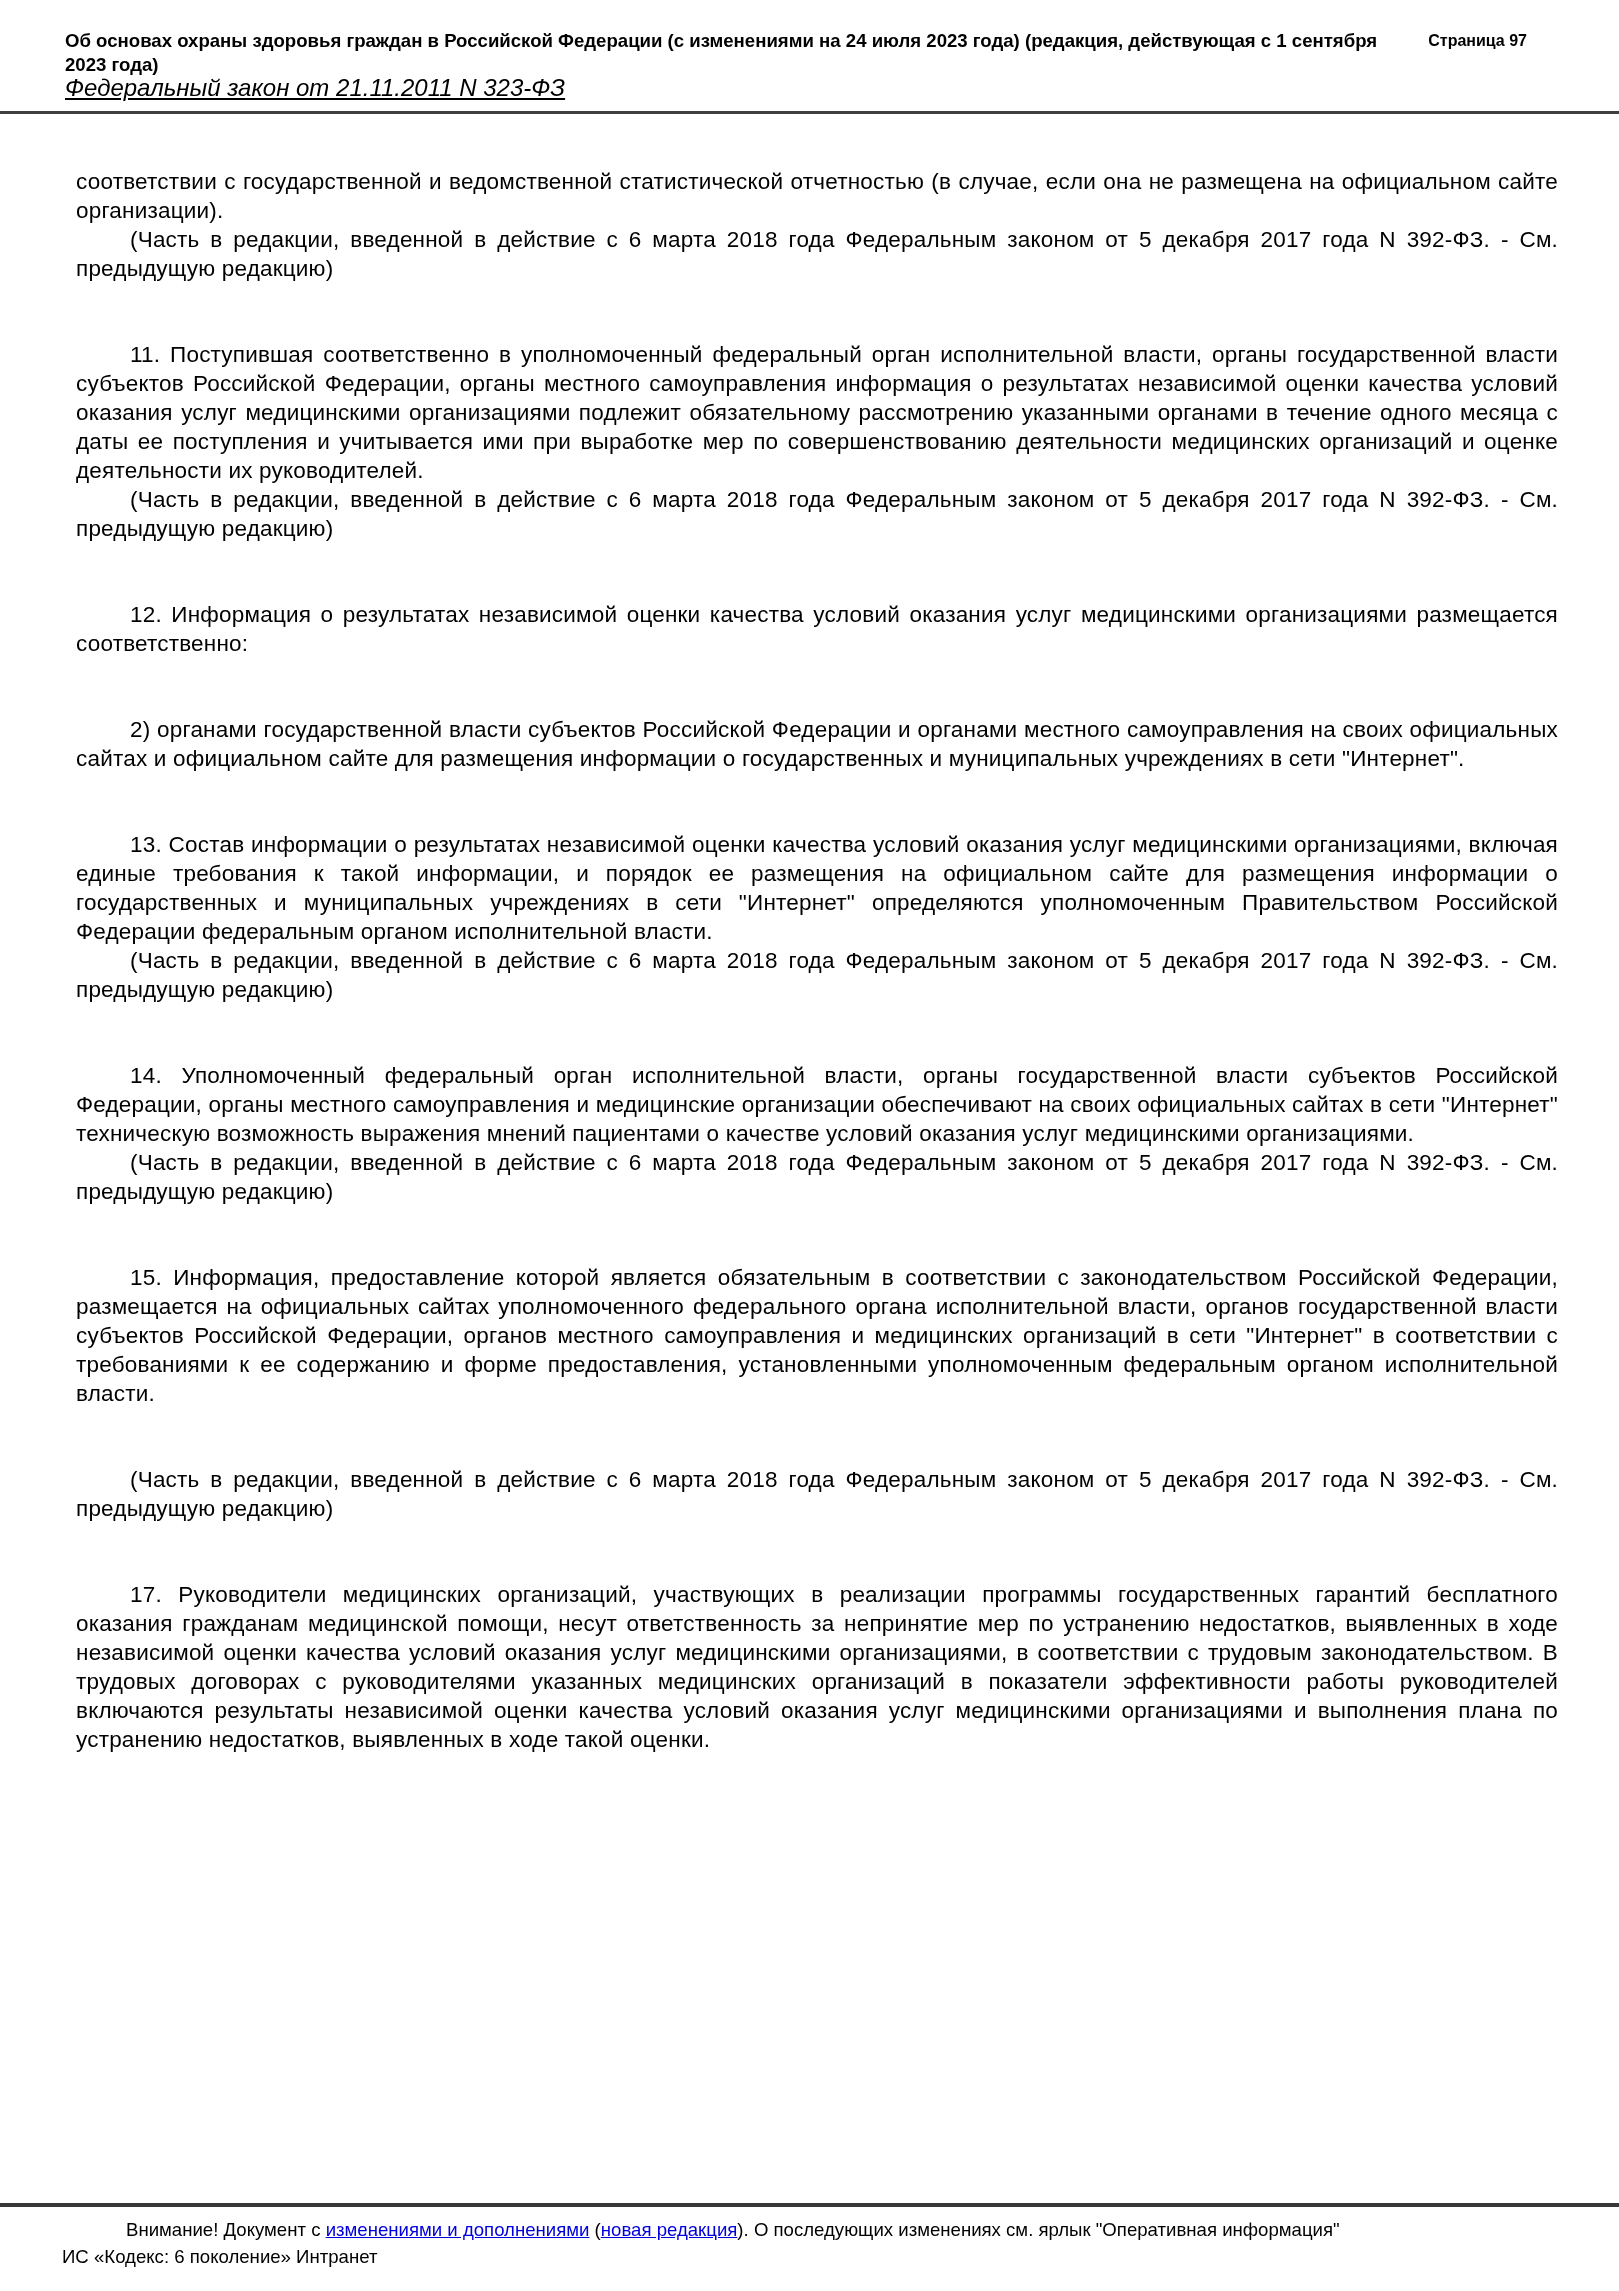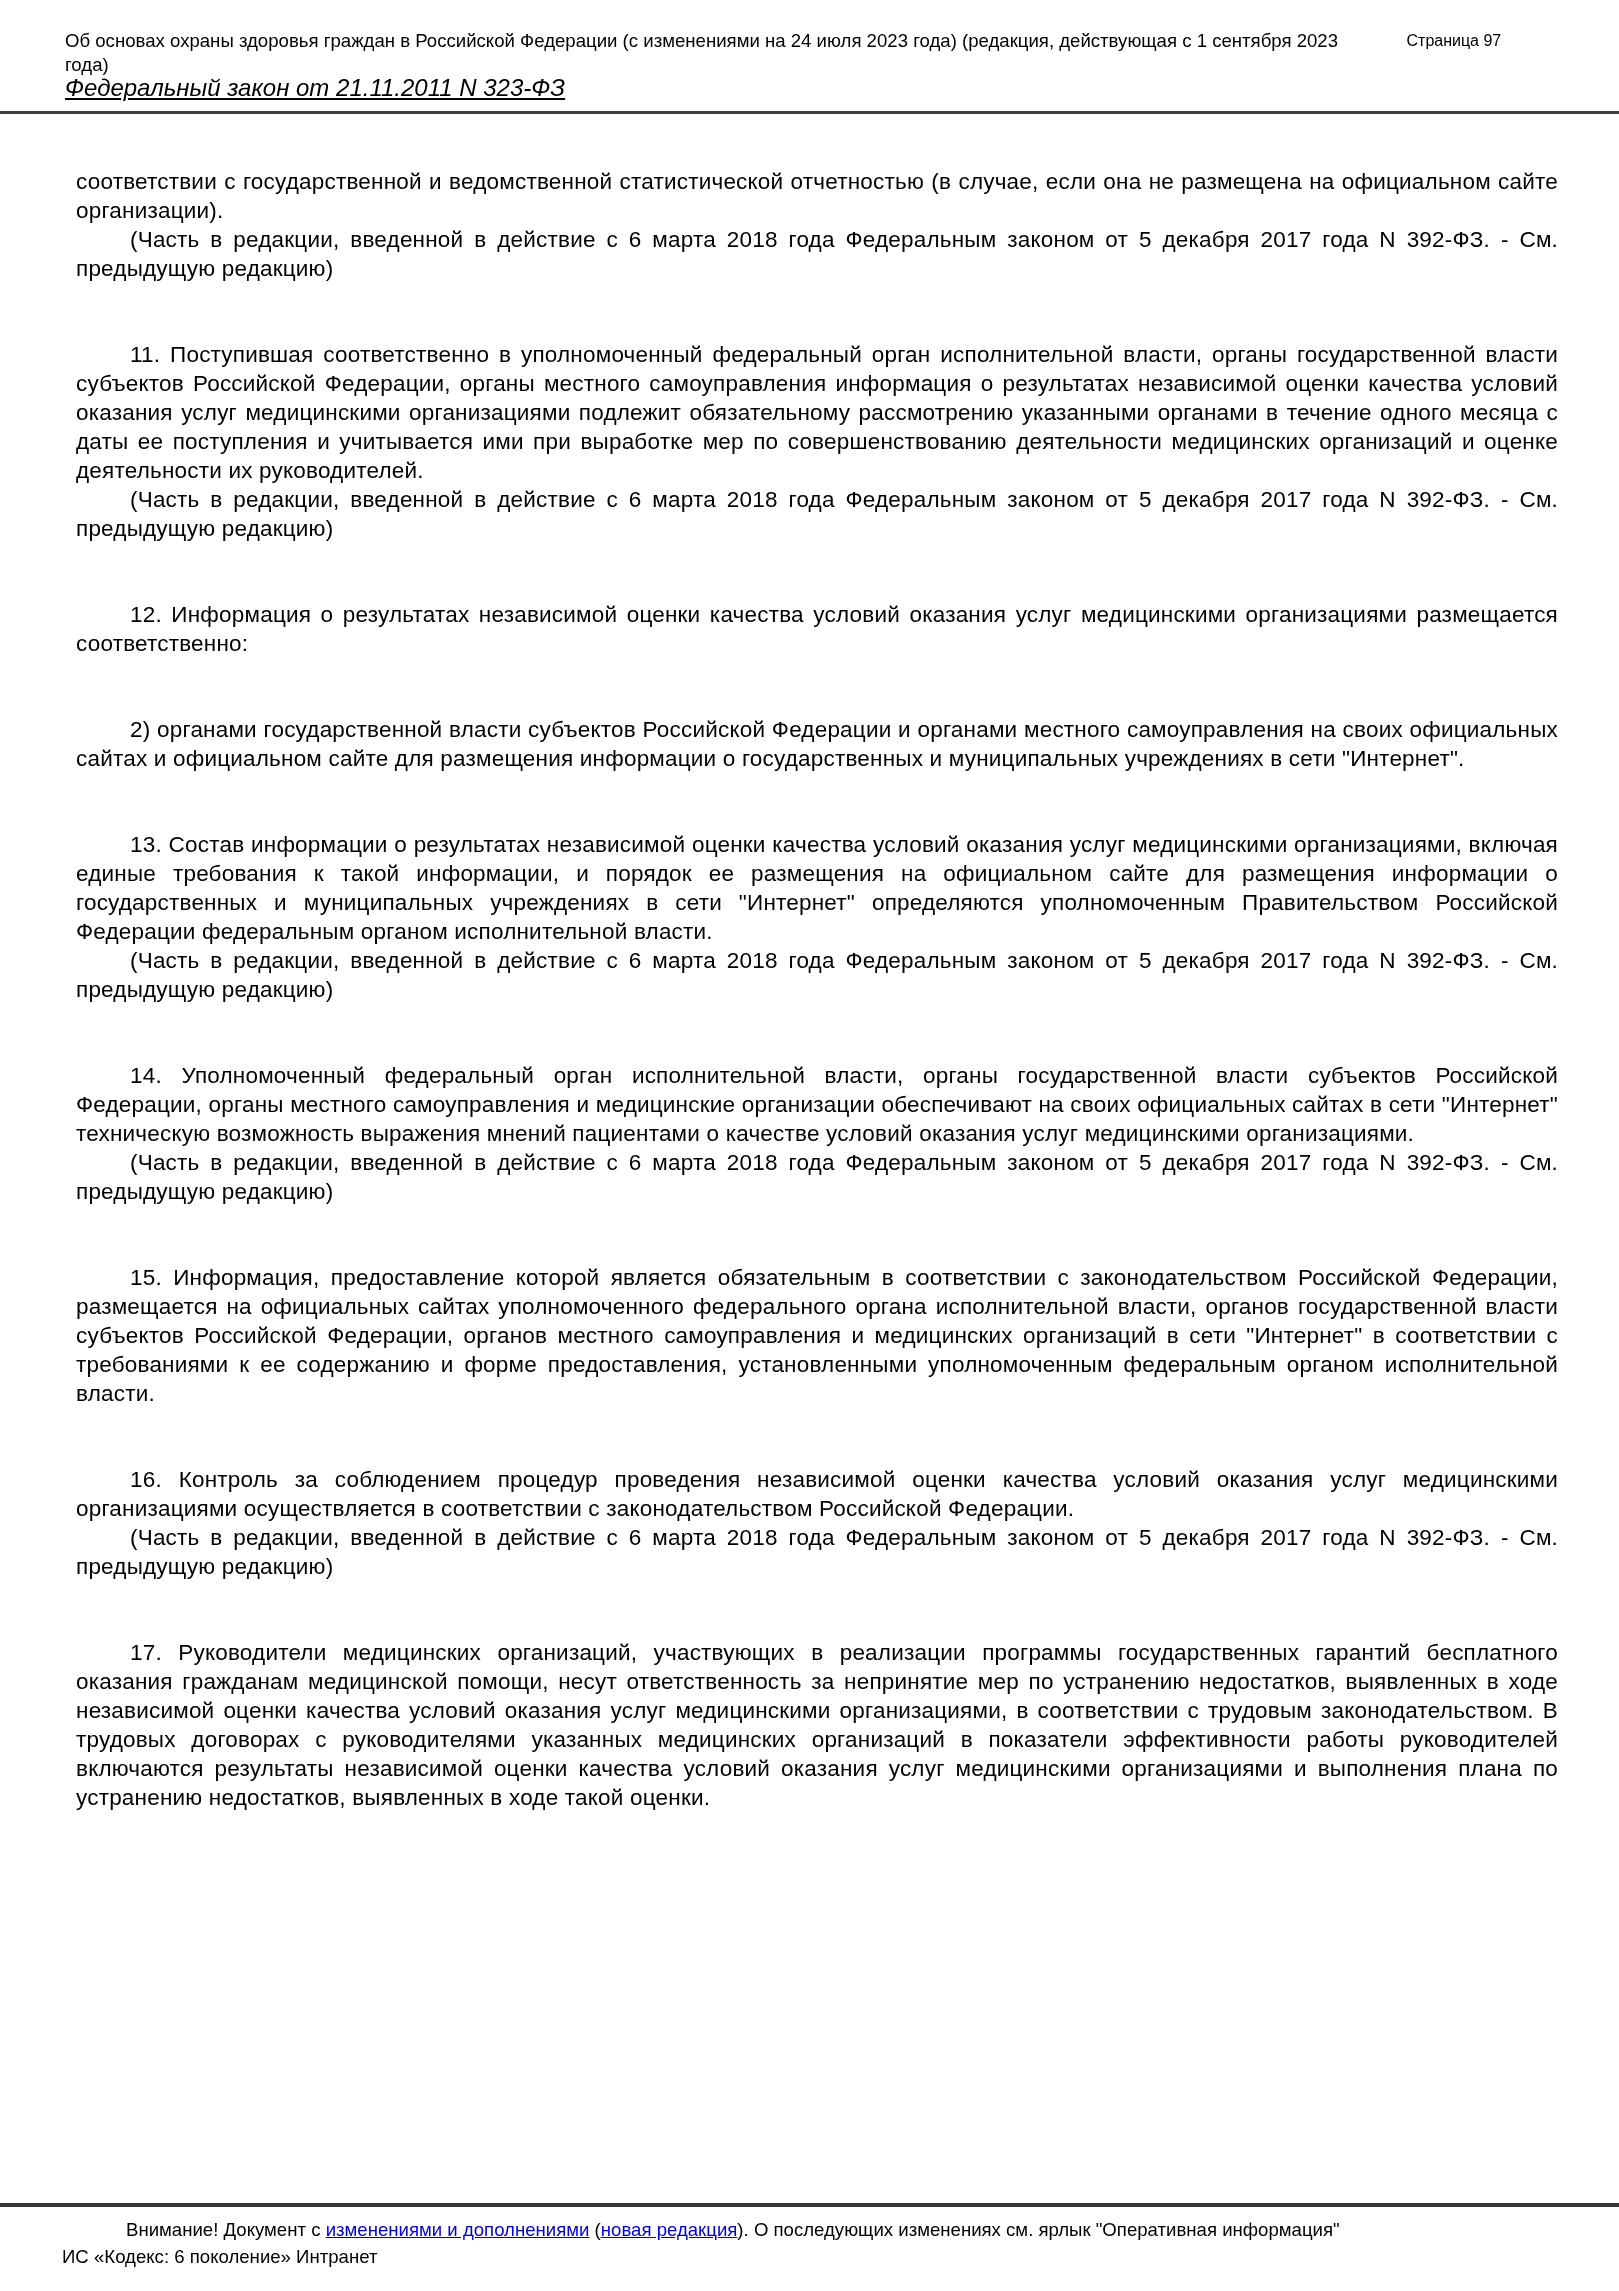--- a/index.html
+++ b/index.html
@@ -11,21 +11,23 @@
     overflow:hidden;
     font-family:"Liberation Sans", sans-serif;
     color:#000;
   }
   
   .page-header{
     padding:29px 92px 11.8px 65px;
   }
   .header-row{
     display:flex;
+    justify-content:space-between;
     align-items:flex-start;
+    font-weight:bold;
   }
   .header-title{
     max-width:1318px;
     font-size:18.6px;
     line-height:23.5px;
     color:#000;
   }
   .header-page{
     white-space:nowrap;
     font-size:16px;
@@ -126,21 +128,20 @@
         <p class="para note indent">(Часть в редакции, введенной в действие с 6 марта 2018 года Федеральным законом от 5 декабря 2017 года N 392-ФЗ. - См. предыдущую редакцию)</p>
       </div>
       <div class="block">
         <p class="para body indent">14. Уполномоченный федеральный орган исполнительной власти, органы государственной власти субъектов Российской Федерации, органы местного самоуправления и медицинские организации обеспечивают на своих официальных сайтах в сети "Интернет" техническую возможность выражения мнений пациентами о качестве условий оказания услуг медицинскими организациями.</p>
         <p class="para note indent">(Часть в редакции, введенной в действие с 6 марта 2018 года Федеральным законом от 5 декабря 2017 года N 392-ФЗ. - См. предыдущую редакцию)</p>
       </div>
       <div class="block">
         <p class="para body indent">15. Информация, предоставление которой является обязательным в соответствии с законодательством Российской Федерации, размещается на официальных сайтах уполномоченного федерального органа исполнительной власти, органов государственной власти субъектов Российской Федерации, органов местного самоуправления и медицинских организаций в сети "Интернет" в соответствии с требованиями к ее содержанию и форме предоставления, установленными уполномоченным федеральным органом исполнительной власти.</p>
       </div>
       <div class="block">
-        <p class="para body indent">16. Контроль за соблюдением процедур проведения независимой оценки качества условий оказания услуг медицинскими организациями осуществляется в соответствии с законодательством Российской Федерации.</p>
         <p class="para note indent">(Часть в редакции, введенной в действие с 6 марта 2018 года Федеральным законом от 5 декабря 2017 года N 392-ФЗ. - См. предыдущую редакцию)</p>
       </div>
       <div class="block">
         <p class="para body indent">17. Руководители медицинских организаций, участвующих в реализации программы государственных гарантий бесплатного оказания гражданам медицинской помощи, несут ответственность за непринятие мер по устранению недостатков, выявленных в ходе независимой оценки качества условий оказания услуг медицинскими организациями, в соответствии с трудовым законодательством. В трудовых договорах с руководителями указанных медицинских организаций в показатели эффективности работы руководителей включаются результаты независимой оценки качества условий оказания услуг медицинскими организациями и выполнения плана по устранению недостатков, выявленных в ходе такой оценки.</p>
       </div>
     </main>
 
   <div class="footer-rule"></div>
 
   <footer class="page-footer">

